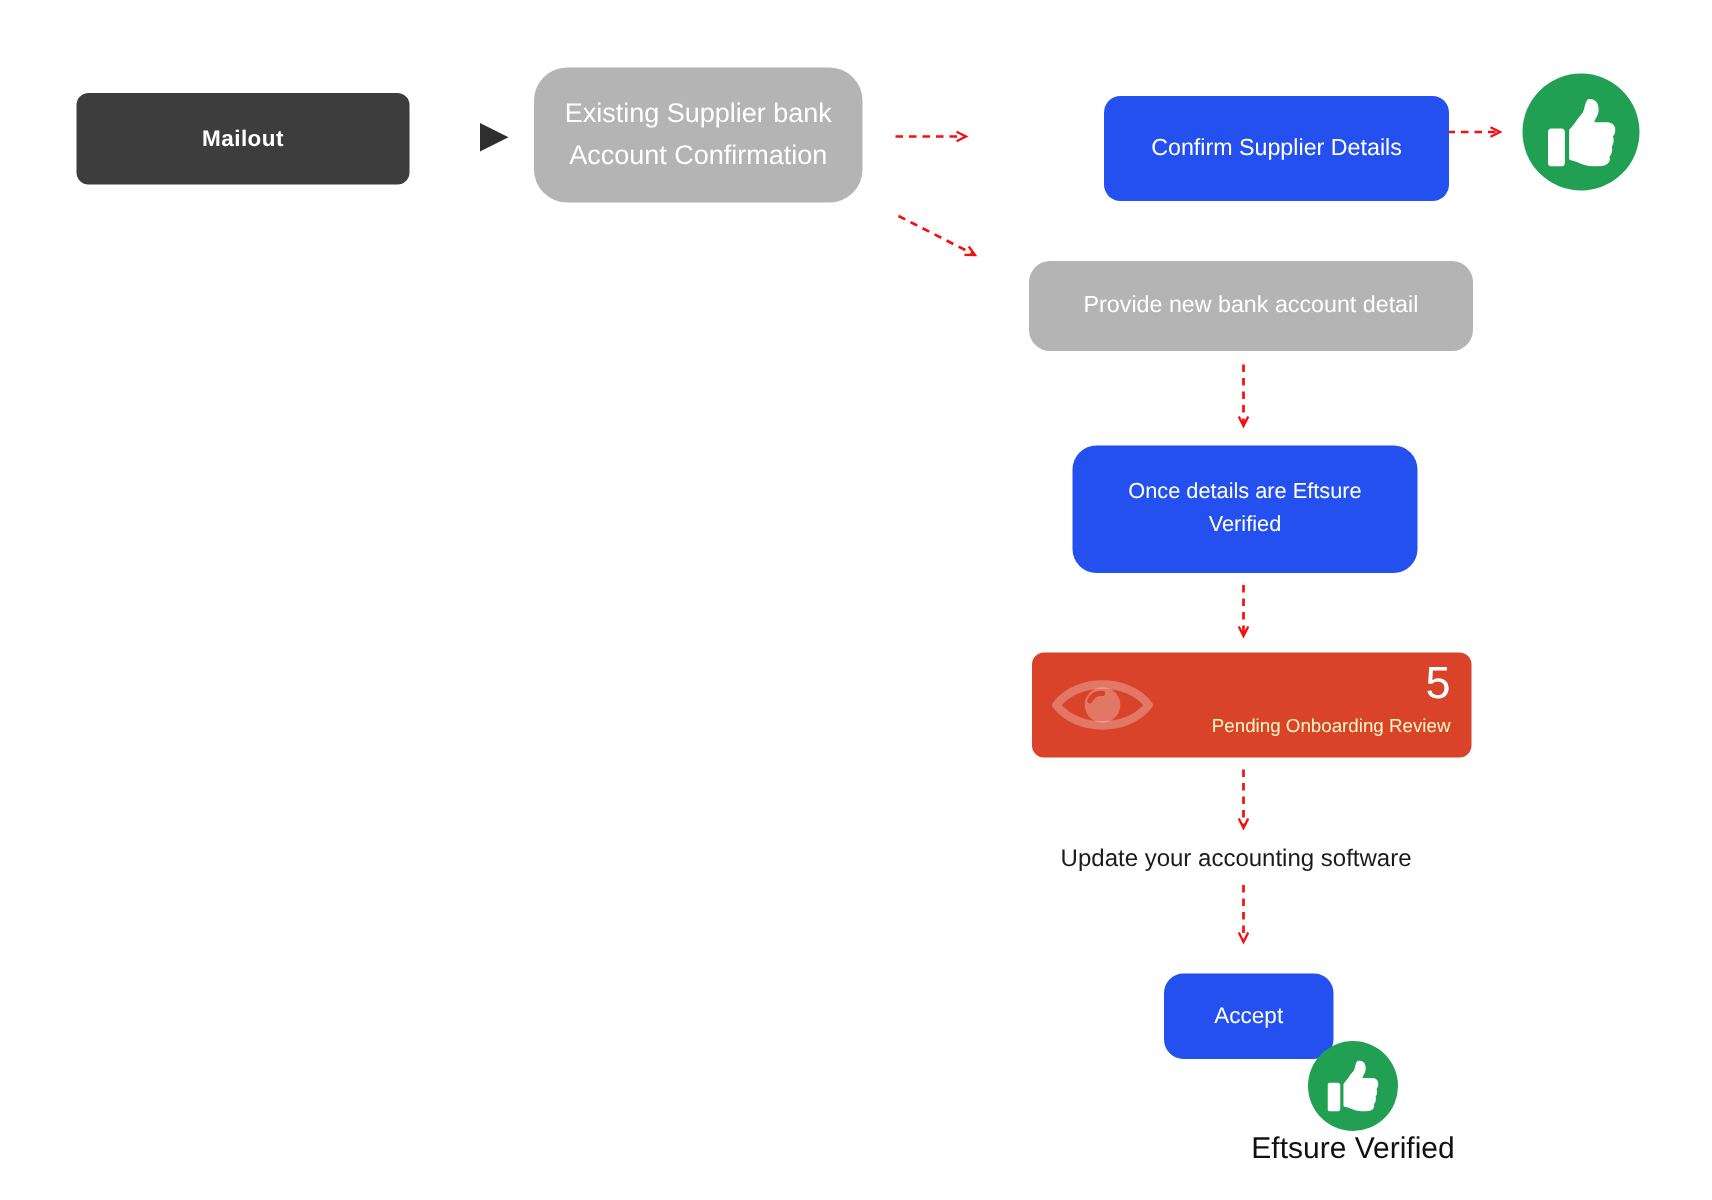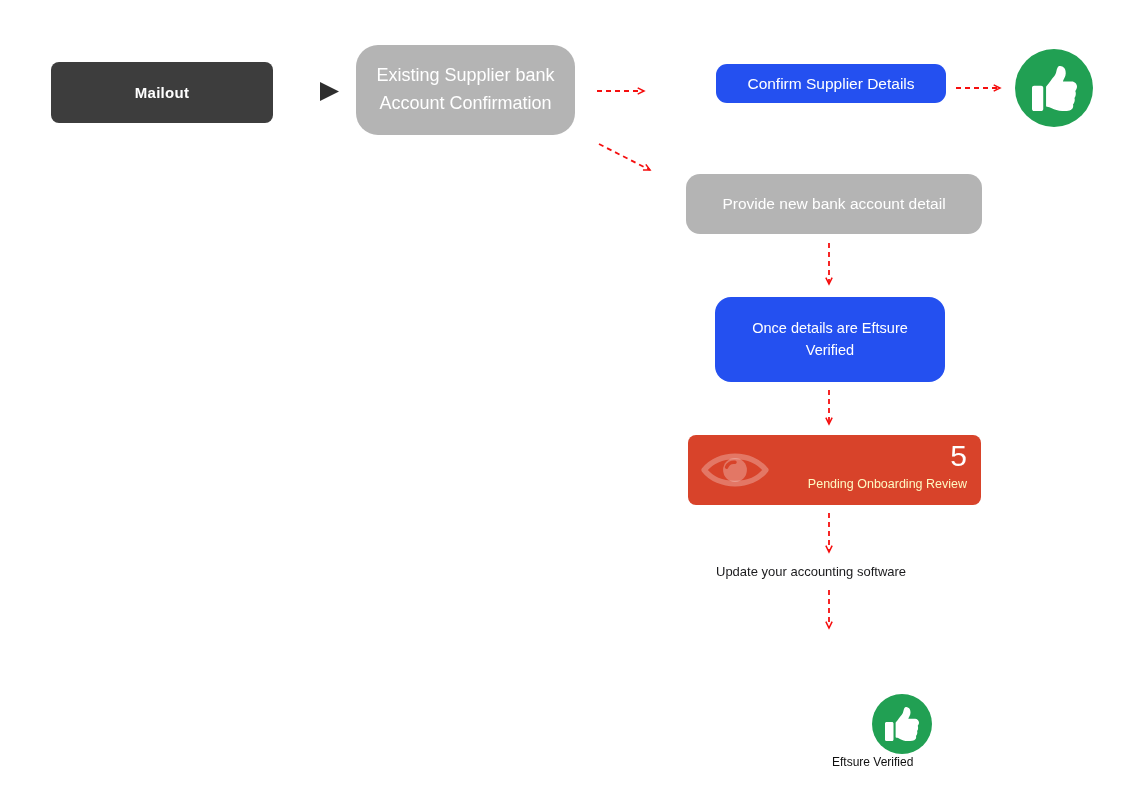--- a/index.html
+++ b/index.html
@@ -21,21 +21,21 @@
     left:51px; top:62px; width:222px; height:61px;
     background:var(--dark-node,#3d3d3d); border-radius:8px;
     font-size:15px; font-weight:bold; letter-spacing:.3px;text-align:right;
   }
   #existing-supplier {
     left:356px; top:45px; width:219px; height:90px;
     background:var(--gray-node,#b4b4b4); border-radius:22px;
     font-size:18px; line-height:1.55; padding:0 17px;
   }
   #confirm-supplier {
-    left:716px; top:64px; width:230px; height:39px;
+    left:736px; top:64px; width:230px; height:70px;
     background:var(--blue-node,#2450f0); border-radius:11px; font-size:15.5px;
     cursor:pointer;
   }
   #provide-new-bank {
     left:686px; top:174px; width:296px; height:60px;
     background:var(--gray-node,#b4b4b4); border-radius:14px; font-size:15.5px;
   }
   #once-verified {
     left:715px; top:297px; width:230px; height:85px;
     background:var(--blue-node,#2450f0); border-radius:16px;
@@ -46,38 +46,38 @@
     background:var(--red-tile,#d8432a); border-radius:8px; cursor:pointer;
   }
   #pending-tile .tile-eye { position:absolute; left:12px; top:11px; }
   #pending-tile .tile-num {
     position:absolute; right:14px; top:3px; font-size:30px; color:#ffffff; line-height:1.2;
   }
   #pending-tile .tile-label {
     position:absolute; right:14px; top:42px; font-size:12.5px; color:#fef9c3;
   }
   #update-text {
-    position:absolute; left:716px; top:564px; width:293px; text-align:left;
-    font-size:13px; color:var(--text-dark,#1b1b1d);
+    position:absolute; left:648px; top:564px; width:293px; text-align:right;
+    font-size:16px; color:var(--text-dark,#1b1b1d);
   }
   #accept {
     left:776px; top:649px; width:113px; height:57px;
     background:var(--blue-node,#2450f0); border-radius:13px; font-size:15px; cursor:pointer;
   }
   .thumb-badge {
     position:absolute; border-radius:50%; background:var(--green-badge,#21a053);
     display:flex; align-items:center; justify-content:center;
   }
   #thumb-top { left:1015px; top:49px; width:78px; height:78px; }
   #thumb-top svg { width:45px; height:45px; }
   #thumb-bottom { left:872px; top:694px; width:60px; height:60px; }
   #thumb-bottom svg { width:34px; height:34px; }
   #verified-caption {
-    position:absolute; left:832px; top:755px; width:140px; text-align:left;
-    font-size:12px; color:#101010;
+    position:absolute; left:832px; top:755px; width:140px; text-align:center;
+    font-size:20px; color:#101010;
   }
 </style>
 </head>
 <body>
 
 <div class="canvas">
 
   <svg class="overlay">
     <defs>
       <marker id="ah" viewBox="0 0 10 10" markerWidth="9" markerHeight="9" refX="8" refY="5" orient="auto" markerUnits="userSpaceOnUse">
@@ -115,20 +115,21 @@
       <path d="M6 34 C 26 8, 74 8, 94 34 C 74 60, 26 60, 6 34 Z" fill="none" stroke="rgba(255,255,255,0.28)" stroke-width="8" stroke-linejoin="round"></path>
       <circle cx="50" cy="34" r="17" fill="rgba(255,255,255,0.28)"></circle>
       <path d="M38 30 A 11 11 0 0 1 50 23" fill="none" stroke="#d8432a" stroke-width="5" stroke-linecap="round"></path>
     </svg>
     <div class="tile-num">5</div>
     <div class="tile-label">Pending Onboarding Review</div>
   </div>
 
   <div id="update-text">Update your accounting software</div>
 
+  <div class="node" id="accept">Accept</div>
 
   <div class="thumb-badge" id="thumb-bottom">
     <svg viewBox="0 0 512 512">
       <path fill="#ffffff" d="M104 224H24c-13.255 0-24 10.745-24 24v240c0 13.255 10.745 24 24 24h80c13.255 0 24-10.745 24-24V248c0-13.255-10.745-24-24-24zM384 81.452c0 42.416-25.97 66.208-33.277 94.548h101.723c33.397 0 59.397 27.746 59.553 58.098.084 17.938-7.546 37.249-19.439 49.197l-.11.11c9.836 23.337 8.237 56.037-9.308 79.469 8.681 25.895-.069 57.704-16.382 74.757 4.298 17.598 2.244 32.575-6.148 44.632C440.202 511.587 389.616 512 346.839 512l-2.845-.001c-48.287-.017-87.806-17.598-119.56-31.725-15.957-7.099-36.821-15.887-52.651-16.178-6.54-.12-11.783-5.457-11.783-11.998v-213.77c0-3.2 1.282-6.271 3.558-8.521 39.614-39.144 56.648-80.587 89.117-113.111 14.804-14.832 20.188-37.236 25.393-58.902C282.515 39.293 291.817 0 312 0c24 0 72 8 72 81.452z"></path>
     </svg>
   </div>
 
   <div id="verified-caption">Eftsure Verified</div>
 
 </div>

